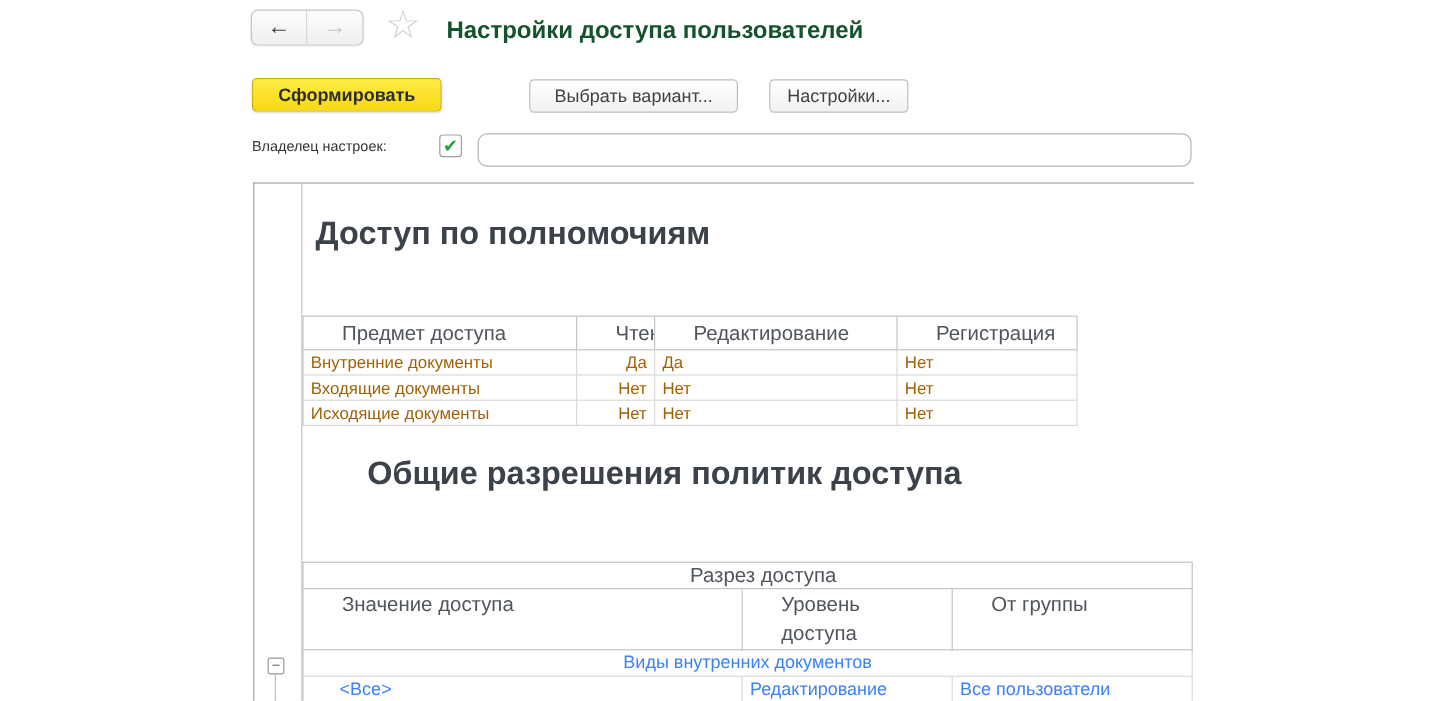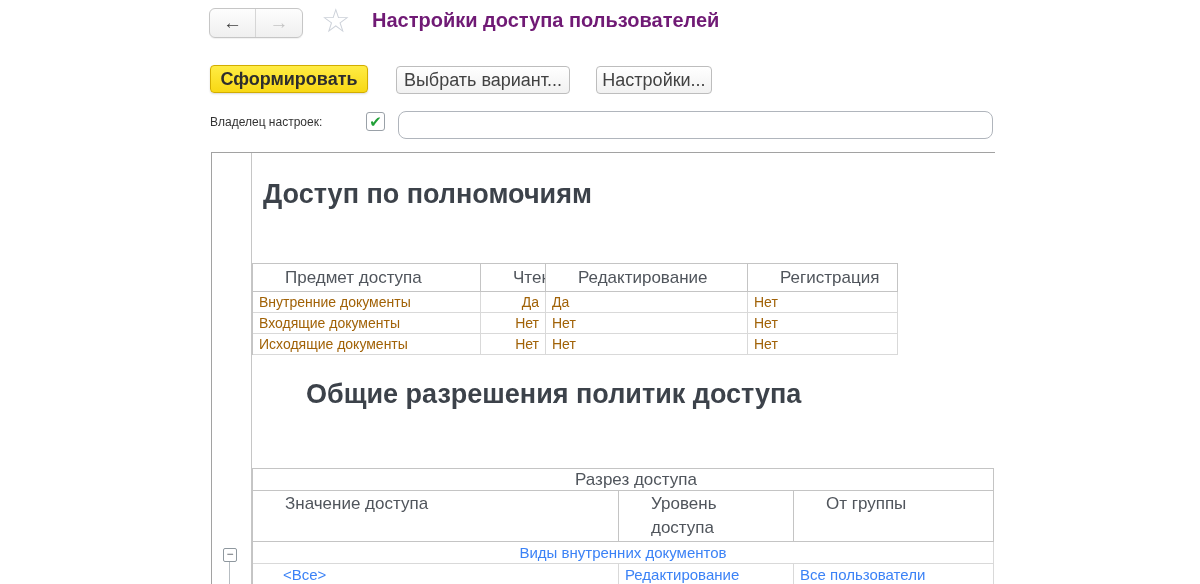--- a/index.html
+++ b/index.html
@@ -10,31 +10,31 @@
   
   .nav-group { left:209px; top:8px; width:94px; height:30px;
                border:1px solid #c6c6c6; border-radius:6px;
                background:linear-gradient(180deg,#fdfdfd,#efefef);
                display:flex; box-shadow:0 1px 1px rgba(0,0,0,.06); }
   .nav-btn { width:50%; display:flex; align-items:center; justify-content:center;
              font-size:19px; font-weight:bold; cursor:pointer; }
   .nav-btn.back { border-right:1px solid #d6d6d6; color:#3d3d3d; }
   .nav-btn.fwd  { color:#c3c3c3; }
   .fav-star { left:321px; top:3px; font-size:33px; color:#ccd1d9; line-height:36px; }
-  .page-title { left:372px; top:9px; font-size:20px; font-weight:bold; color:#701a75; }
+  .page-title { left:372px; top:15px; font-size:20px; font-weight:bold; color:#14532d; }
 
   
-  .btn { height:28px; border-radius:4px; font-size:18px; display:flex;
+  .btn { height:28px; border-radius:4px; font-size:15px; display:flex;
          align-items:center; justify-content:center; cursor:pointer; }
   .btn-generate { left:210px; top:65px; width:158px;
                   background:linear-gradient(180deg,#ffec44,#f8d814);
                   border:1px solid #d2ad00; color:#2d2d2d; font-weight:bold;
                   box-shadow:0 1px 2px rgba(0,0,0,.15); }
   .btn-plain { background:linear-gradient(180deg,#ffffff,#f1f1f1);
-               border:1px solid #bdbdbd; color:#424242; }
+               border:1px solid #bdbdbd; color:#424242;margin-left:45px; }
   .btn-variant { left:396px; top:66px; width:174px; }
   .btn-settings { left:596px; top:66px; width:116px; }
 
   
   .owner-label { left:210px; top:115px; font-size:12px; color:#333; }
   .owner-check { left:366px; top:112px; width:19px; height:19px;
                  border:1px solid #9aa1a8; border-radius:3px; background:#fff;
                  display:flex; align-items:center; justify-content:center;
                  font-size:15px; color:#21a038; cursor:pointer; }
   .owner-input { left:398px; top:111px; width:595px; height:28px;

